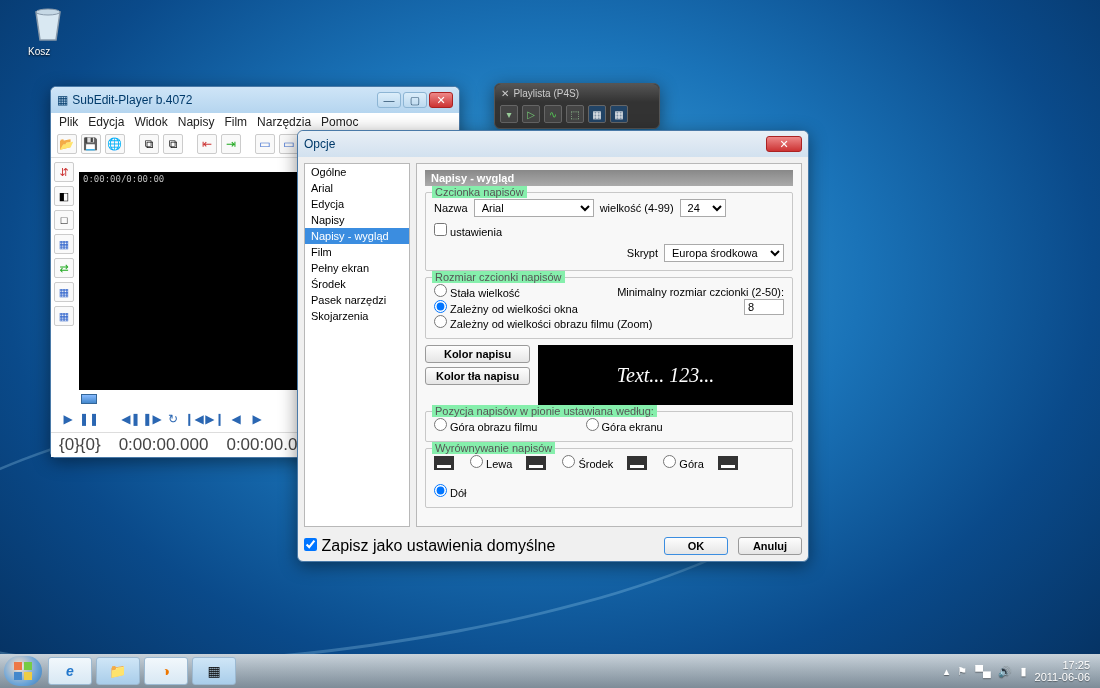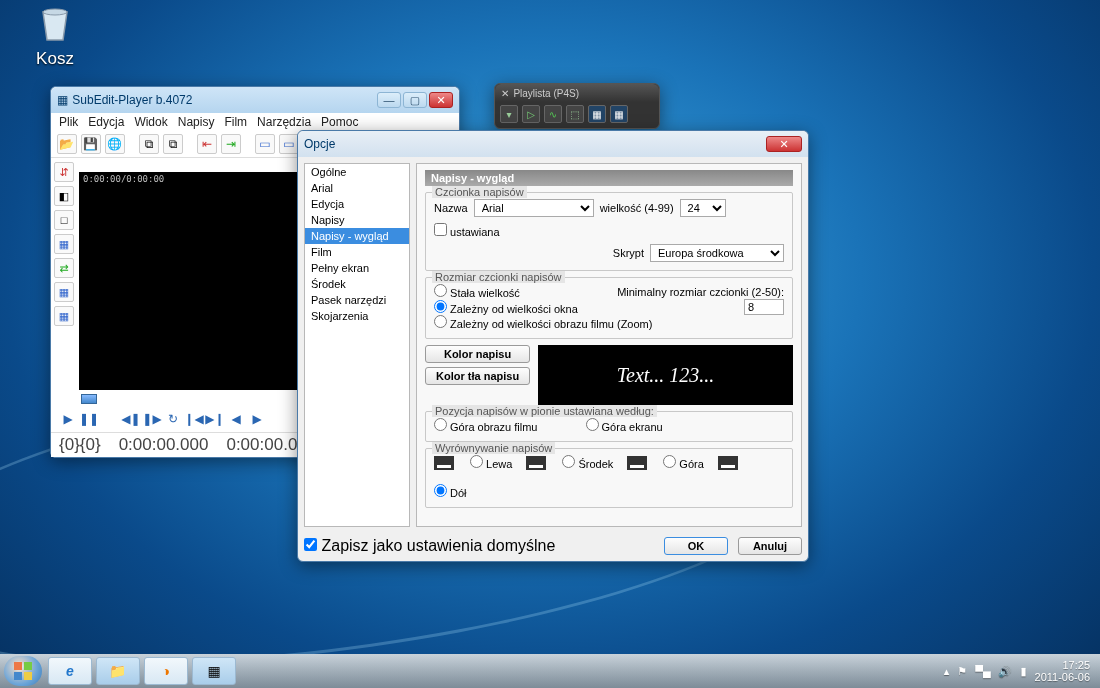--- a/index.html
+++ b/index.html
@@ -1,18 +1,18 @@
 <!DOCTYPE html>
 <html><head>
 <meta charset="utf-8">
 <style>
 * { box-sizing: border-box; margin: 0; padding: 0; font-family: "Segoe UI", Tahoma, sans-serif; }
 body { width: 1100px; height: 688px; overflow: hidden; position: relative; background: radial-gradient(ellipse at 50% 40%, #3fa7e0 0%, #1a73b8 40%, #0a4a8a 70%, #05305f 100%); }
 body::before { content:""; position:absolute; left:-100px; bottom:40px; width:900px; height:260px; border:3px solid rgba(180,230,255,.25); border-radius:50%/40%; transform:rotate(-8deg); }
-.desktop-icon { position:absolute; left:28px; top:4px; width:54px; text-align:center; color:#fff; font-size:17px; text-shadow:0 1px 2px #000; }
+.desktop-icon { position:absolute; left:28px; top:4px; width:54px; text-align:left; color:#fff; font-size:10px; text-shadow:0 1px 2px #000; }
 .desktop-icon svg { width:40px; height:40px; }
 
 
 .win { position:absolute; border:1px solid #4a7aa8; border-radius:6px; box-shadow:0 4px 18px rgba(0,0,0,.45); background:#d6e6f5; }
 .win-title { height:26px; display:flex; align-items:center; padding:0 6px; border-radius:6px 6px 0 0; background:linear-gradient(#cfe5f7,#b5d5ef); font-size:12px; color:#003a6a; }
 .win-title .spacer { flex:1; }
 .win-btns { display:flex; gap:2px; }
 .wb { width:24px; height:16px; font-size:11px; display:flex; align-items:center; justify-content:center; border-radius:3px; background:linear-gradient(#dceefa,#bcd9ef); border:1px solid #8db5d4; color:#2a4d6b; }
 .wb.close { background:linear-gradient(#e88,#c33); color:#fff; border-color:#a22; }
 
@@ -41,21 +41,21 @@
 #opts { left:297px; top:130px; width:512px; height:432px; background:#f0f0f0; }
 #opts .win-title { background:linear-gradient(#e8eff6,#d2e1ef); }
 #opts .obody { height:calc(100% - 26px); display:flex; flex-direction:column; padding:6px; gap:6px; }
 .optmain { flex:1; display:flex; gap:6px; }
 .optlist { width:106px; border:1px solid #b8b8b8; background:#fff; font-size:11px; overflow:hidden; }
 .optlist div { padding:2px 6px; cursor:default; }
 .optlist .sel { background:#3b8de0; color:#fff; }
 .optpane { flex:1; border:1px solid #b8b8b8; background:#f8f8f8; padding:6px 8px; font-size:11px; display:flex; flex-direction:column; gap:6px; overflow:hidden; }
 .pane-hd { background:linear-gradient(#888,#aaa); color:#fff; font-weight:600; padding:2px 6px; }
 .grp { border:1px solid #c8c8c8; border-radius:2px; padding:6px 8px 8px; position:relative; }
-.grp > .gt { position:absolute; top:-7px; left:6px; background:#e5e5e5; padding:0 3px; color:#555;text-align:center; }
+.grp > .gt { position:absolute; top:-7px; left:6px; background:#86efac; padding:0 3px; color:#555;text-align:center; }
 .row { display:flex; align-items:center; gap:6px; flex-wrap:wrap; }
 select,input[type=text] { font-size:11px; border:1px solid #aaa; padding:1px 3px; background:#fff; }
 .btn { min-width:98px; padding:2px 10px; background:linear-gradient(#fdfdfd,#e5e5e5); border:1px solid #9a9a9a; border-radius:3px; font-size:11px; text-align:center;font-weight:bold; }
 .preview { flex:1; min-width:180px; height:60px; background:#000; color:#fff; font:italic 20px Georgia,serif; display:flex; align-items:center; justify-content:center; }
 .optfoot { display:flex; align-items:center; gap:10px; padding-top:4px; }
 .optfoot .spacer { flex:1; }
 .alignic { width:20px; height:14px; background:#333; display:inline-block; position:relative; margin-right:2px; }
 .alignic::after { content:""; position:absolute; left:3px; right:3px; height:3px; background:#fff; bottom:2px; }
 
 
@@ -192,25 +192,25 @@
       <div class="optpane">
         <div class="pane-hd">Napisy - wygląd</div>
 
         <div class="grp">
           <span class="gt">Czcionka napisów</span>
           <div class="row">
             <span>Nazwa</span>
             <select style="width:120px"><option>Arial</option></select>
             <span>wielkość (4-99)</span>
             <select style="width:46px"><option>24</option></select>
-            <label><input type="checkbox" style=""> <span>ustawiana</span></label>
+            <label><input type="checkbox" style=""> <span>ustawienia</span></label>
           </div>
           <div class="row" style="justify-content:flex-end;margin-top:6px">
             <span>Skrypt</span>
-            <select style="width:134px"><option>Europa środkowa</option></select>
+            <select style="width:120px"><option>Europa środkowa</option></select>
           </div>
         </div>
 
         <div class="grp">
           <span class="gt">Rozmiar czcionki napisów</span>
           <div class="row" style="justify-content:space-between">
             <label><input type="radio" name="fs" style=""> <span>Stała wielkość</span></label>
             <span>Minimalny rozmiar czcionki (2-50):</span>
           </div>
           <div class="row" style="justify-content:space-between">

